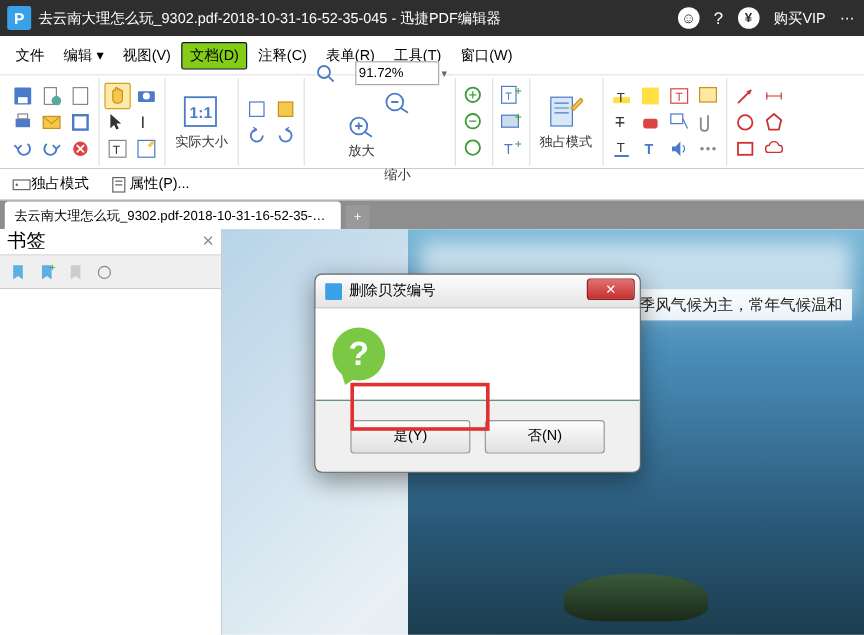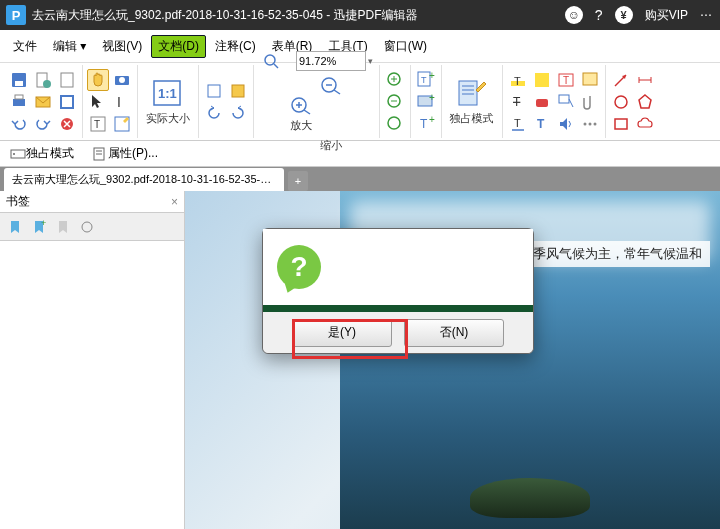--- a/index.html
+++ b/index.html
@@ -28,38 +28,38 @@
 
 .second-toolbar { height: 26px; background: #fff; border-bottom: 1px solid #ccc; display: flex; align-items: center; padding: 0 6px; font-size: 12px; gap: 10px; }
 .second-toolbar .tbtn { display: flex; align-items: center; gap: 0; cursor: pointer; padding: 2px 4px; }
 
 .tabbar { height: 24px; background: #8e8e8e; display: flex; align-items: flex-end; padding: 0 4px; font-size: 11px; }
 .tab { background: #fff; border-radius: 3px 3px 0 0; padding: 4px 8px; display: flex; align-items: center; gap: 4px; max-width: 280px; }
 .tabbar .plus { width: 20px; height: 20px; background: #999; color: #fff; display: flex; align-items: center; justify-content: center; margin-left: 4px; border-radius: 2px; cursor: pointer; }
 
 .workspace { display: flex; height: calc(529px - 30px - 24px - 78px - 26px - 24px); }
 .sidebar { width: 185px; background: #f8f8f8; border-right: 1px solid #ccc; display: flex; flex-direction: column; }
-.sidebar .head { height: 22px; background: #fff; border-bottom: 1px solid #ccc; display: flex; align-items: center; justify-content: space-between; padding: 0 6px; font-size: 12px; }
+.sidebar .head { height: 22px; background: #fff; border-bottom: 1px solid #ccc; display: flex; align-items: center; justify-content: space-between; padding: 0 6px; font-size: 16px; }
 .sidebar .btns { height: 28px; background: #efefef; border-bottom: 1px solid #ccc; display: flex; align-items: center; gap: 2px; padding: 0 4px; }
 .sidebar .body { flex: 1; background: #fff; }
 
 .content { flex: 1; position: relative; background: linear-gradient(135deg, #b8d4e8 0%, #e8f0f5 50%, #d0e0ec 100%); overflow: hidden; }
 .photo { position: absolute; right: 0; top: 0; width: 380px; height: 100%; background: linear-gradient(180deg, #7ab8d8 0%, #4a8db8 30%, #2a5a7a 70%, #1a3a4a 100%); }
 .photo::before { content: ""; position: absolute; bottom: 20px; left: 50%; transform: translateX(-50%); width: 120px; height: 40px; background: linear-gradient(180deg, #3a5a3a, #1a2a1a); border-radius: 50% 50% 30% 30%; }
 .photo::after { content: ""; position: absolute; top: 10px; left: 10px; right: 10px; height: 60px; background: rgba(255,255,255,0.6); border-radius: 8px; filter: blur(8px); }
 .doctext { position: absolute; right: 10px; top: 50px; font-size: 13px; color: #222; background: rgba(255,255,255,0.85); padding: 4px 8px; }
 
 .dialog { position: absolute; left: 262px; top: 228px; width: 272px; background: #f0f0f0; border: 1px solid #666; border-radius: 6px; box-shadow: 0 6px 20px rgba(0,0,0,0.4); z-index: 10; }
 .dialog .dtitle { height: 28px; background: linear-gradient(180deg, #fdfdfd, #e4e4e4); border-radius: 6px 6px 0 0; display: flex; align-items: center; padding: 0 8px; font-size: 12px; position: relative; border-bottom: 1px solid #bbb; }
 .dialog .dtitle .dicon { width: 14px; height: 14px; background: #3aa0e8; margin-right: 6px; border-radius: 1px; }
 .dialog .dclose { position: absolute; right: 4px; top: 3px; width: 40px; height: 18px; background: linear-gradient(180deg, #e27070, #c43030); border: 1px solid #902020; border-radius: 3px; color: #fff; display: flex; align-items: center; justify-content: center; font-size: 11px; cursor: pointer; }
 .dialog .dbody { padding: 16px 14px; display: flex; align-items: center; gap: 14px; font-size: 12px; color: #333; background: #fff; }
 .dialog .qicon { width: 44px; height: 44px; border-radius: 50%; background: #7ac843; display: flex; align-items: center; justify-content: center; color: #fff; font-size: 28px; font-weight: bold; position: relative; }
 .dialog .qicon::after { content: ""; position: absolute; bottom: -4px; left: 6px; width: 0; height: 0; border-left: 6px solid transparent; border-right: 6px solid transparent; border-top: 8px solid #7ac843; transform: rotate(20deg); }
-.dialog .dbtns { height: 48px; background: #f0f0f0; border-top: 7px solid #14532d; display: flex; align-items: center; justify-content: center; gap: 12px; border-radius: 0 0 6px 6px; }
+.dialog .dbtns { height: 60px; background: #f0f0f0; border-top: 1px solid #14532d; display: flex; align-items: center; justify-content: center; gap: 12px; border-radius: 0 0 6px 6px; }
 .dialog .dbtn { width: 100px; height: 28px; background: linear-gradient(180deg, #fdfdfd, #e0e0e0); border: 1px solid #999; border-radius: 3px; font-size: 12px; cursor: pointer; display: flex; align-items: center; justify-content: center; }
 .highlight-box { position: absolute; left: 292px; top: 319px; width: 116px; height: 40px; border: 3px solid #e03030; z-index: 20; pointer-events: none; }
 
 svg { display: block; }
 </style>
 </head>
 <body>
 
 <div class="titlebar">
   <div class="logo">P</div>
@@ -495,20 +495,27 @@
     </div>
     <div class="body"></div>
   </div>
   <div class="content">
     <div class="photo"></div>
     <div class="doctext">原季风气候为主，常年气候温和</div>
   </div>
 </div>
 
 <div class="dialog">
+  <div class="dtitle">
+    <div class="dicon"></div>
+    <span>删除贝茨编号</span>
+    <div class="dclose">
+        <span>✕</span>
+      </div>
+  </div>
   <div class="dbody">
     <div class="qicon">?</div>
   </div>
   <div class="dbtns">
     <div class="dbtn">是(Y)</div>
     <div class="dbtn">否(N)</div>
   </div>
 </div>
 
 <div class="highlight-box"></div>

